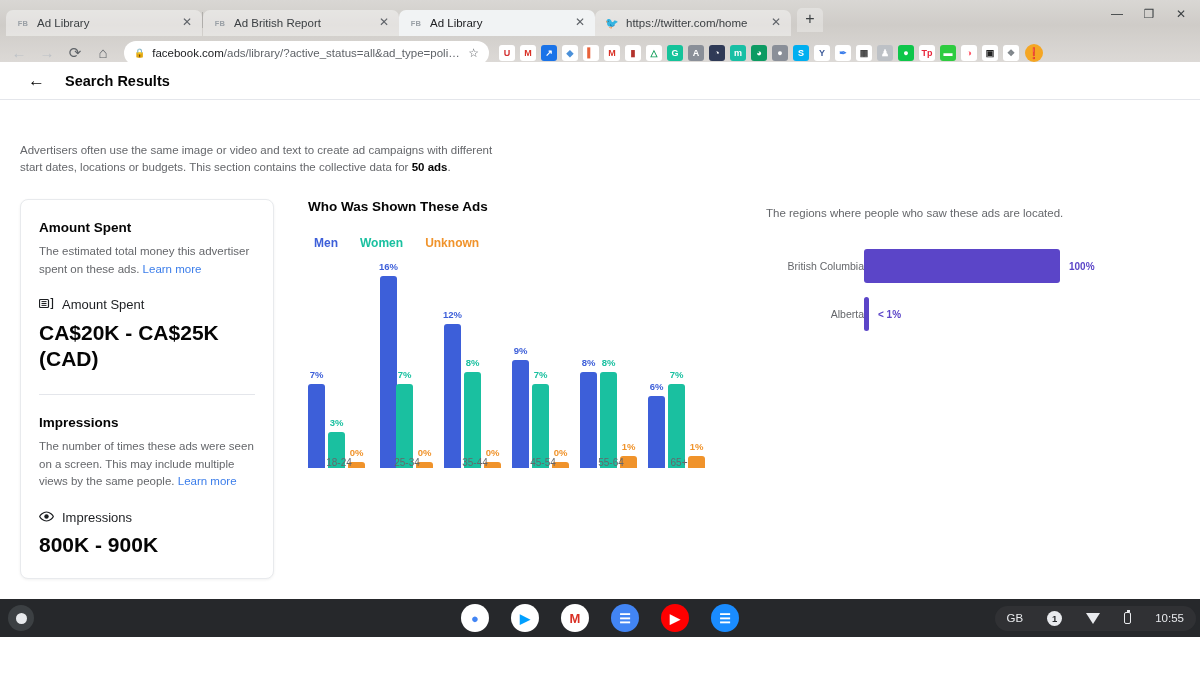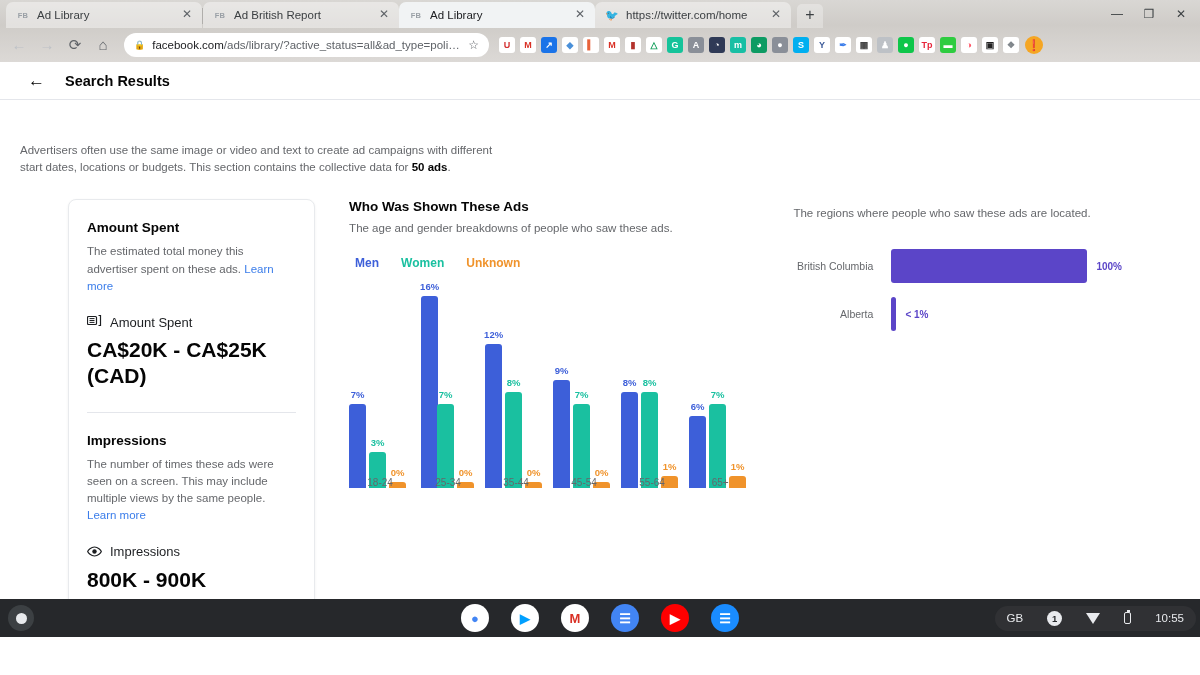--- a/index.html
+++ b/index.html
@@ -9,21 +9,21 @@
     background: #ffffff;
     overflow: hidden;
   }
 
   
   #browser-chrome {
     background: linear-gradient(180deg,#d9d7d4 0%, #cfccc8 40%, #dcd9d6 100%);
     height: 62px; position: relative;
   }
   #tabstrip {
-    height: 28px; display: flex; align-items: flex-end;
+    height: 36px; display: flex; align-items: flex-end;
     padding-left: 6px; padding-top: 4px; position: relative;
   }
   .tab {
     height: 26px; width: 196px; display: flex; align-items: center;
     border-radius: 7px 7px 0 0; padding: 0 8px 0 10px;
     font-size: 11.5px; color: #3c4043; position: relative;
     background: rgba(255,255,255,0.42);
   }
   .tab.active { background: #f1f3f4; color: #202124; }
   .tab .fav {
@@ -99,21 +99,21 @@
     line-height: 1.45; max-width: 480px;
   }
   #summary-desc b { color: #050505; font-weight: bold; }
 
   #panels { display: flex; margin-top: 24px; }
 
   
   #amount-card {
     width: 254px; background: #fff; border: 1px solid #e8eaed;
     border-radius: 8px; box-shadow: 0 1px 3px rgba(0,0,0,.06);
-    padding: 20px 18px; align-self: flex-start; margin-left: 48px;
+    padding: 20px 18px; align-self: flex-start;
   }
   .card-h { font-size: 13.5px; font-weight: bold; color: #050505; }
   .card-sub { font-size: 11.5px; color: #65676b; line-height: 1.5; margin-top: 8px; }
   .card-sub a { color: #3b7dea; text-decoration: none; }
   .metric-row { display: flex; align-items: center; gap: 8px; margin-top: 18px; }
   .metric-row .mname { font-size: 13px; color: #1c1e21; }
   .metric-val { font-size: 21px; font-weight: bold; color: #050505; margin-top: 6px; line-height: 1.25; }
   .card-div { height: 1px; background: #e4e6eb; margin: 22px 0 20px 0; }
 
   
@@ -141,21 +141,21 @@
   .xlabel {
     position: absolute; bottom: 0; left: 0; width: 62px; text-align: center;
     font-size: 10px; color: #65676b;
   }
 
   
   #region-chart { margin-top: 30px; position: relative; }
   .region-row { display: flex; align-items: center; height: 34px; margin-bottom: 14px; }
   .region-name {
     width: 98px; text-align: right; font-size: 10.5px; color: #65676b;
-    padding-right: 18px;
+    padding-right: 0;
   }
   .region-bar { height: 34px; border-radius: 3px; }
   .region-val { font-size: 10px; font-weight: bold; margin-left: 9px; }
 
   
   #taskbar {
     position: absolute; left: 0; bottom: 0; width: 1200px; height: 38px;
     background: #26282b; display: flex; align-items: center;
   }
   #shelf-launcher {
@@ -304,21 +304,20 @@
               <circle cx="7.5" cy="5.5" r="2.2" fill="#1c1e21"></circle>
             </svg>
           </span>
           <span class="mname">Impressions</span>
         </div>
         <div class="metric-val">800K - 900K</div>
       </div>
 
       <div id="gender-panel">
         <div class="panel-h">Who Was Shown These Ads</div>
-        <div class="panel-sub">The age and gender breakdowns of people who saw these ads.</div>
         <div id="legend">
             <span style="color: rgb(61, 95, 217);">Men</span>
             <span style="color: rgb(26, 192, 160);">Women</span>
             <span style="color: rgb(240, 147, 43);">Unknown</span>
           </div>
         <div id="bar-chart">
             <div class="group" style="left: 0px;">
               <div class="bars">
                 <div class="bar" style="left: 0px; height: 84px; background: rgb(61, 95, 217);">
                   <span class="vlabel" style="color: rgb(61, 95, 217);">7%</span>

